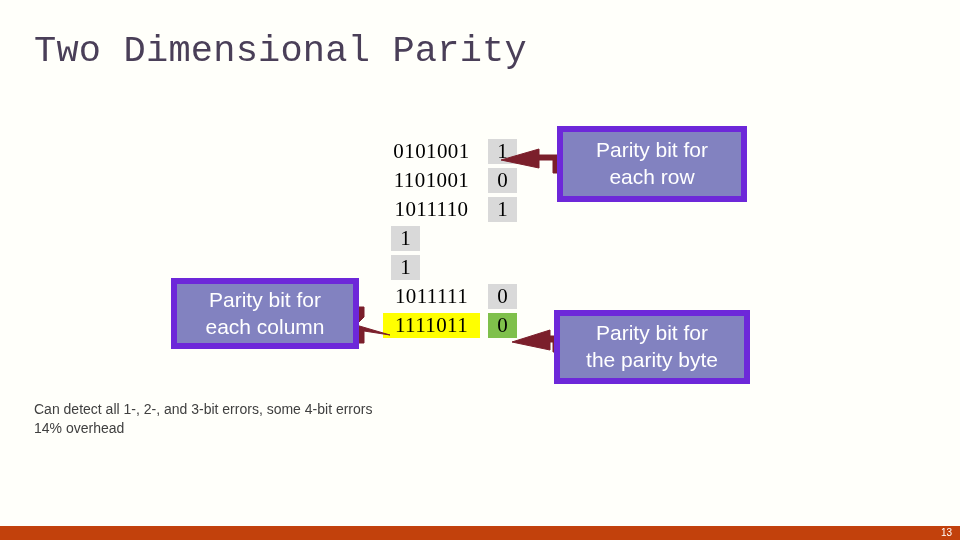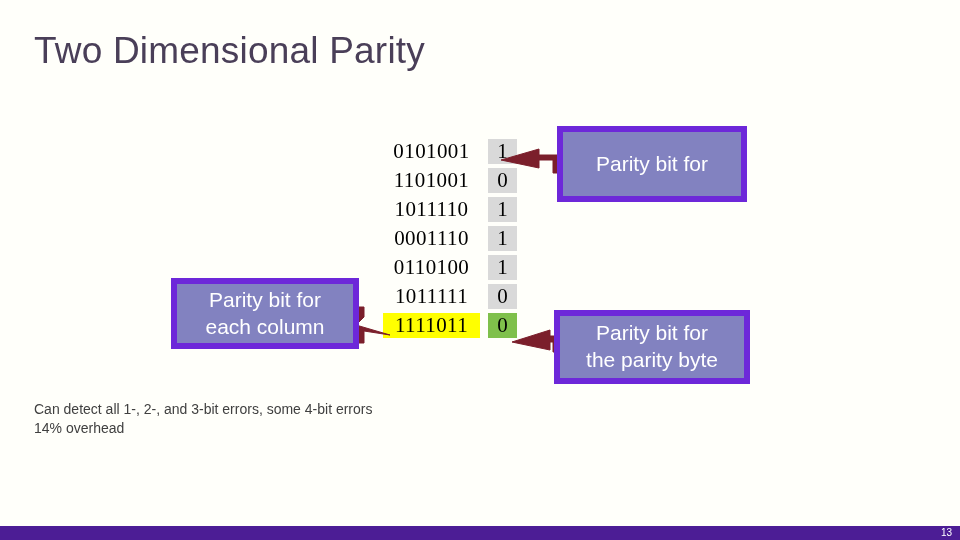--- a/index.html
+++ b/index.html
@@ -18,20 +18,21 @@
   
   .slide-title {
     position: absolute;
     left: 34px;
     top: 30px;
     font-size: 37px;
     font-weight: 400;
     color: #4a3f58;
     letter-spacing: 0.2px;
     white-space: nowrap;
+    font-family: Liberation Mono, monospace;
   }
 
   
   .matrix {
     position: absolute;
     left: 383px;
     top: 139px;
     display: flex;
     flex-direction: column;
   }
@@ -128,21 +129,21 @@
   #body-line-1 { top: 401px; }
   #body-line-2 { top: 420px; }
 
   
   .footer-bar {
     position: absolute;
     left: 0;
     bottom: 0;
     width: 960px;
     height: 14px;
-    background: #4c1d95;
+    background: #c2410c;
   }
   .page-number {
     position: absolute;
     right: 8px;
     bottom: 0px;
     font-size: 10px;
     color: #ffffff;
     line-height: 14px;
   }
 </style>
@@ -162,26 +163,24 @@
     <div class="data-cell">1101001</div>
     <div class="parity-cell">0</div>
   </div>
 
   <div class="matrix-row">
     <div class="data-cell">1011110</div>
     <div class="parity-cell">1</div>
   </div>
 
   <div class="matrix-row">
-    <div class="data-cell">0001110</div>
-    <div class="parity-cell">1</div>
-  </div>
-
-  <div class="matrix-row">
-    <div class="data-cell">0110100</div>
+    <div class="parity-cell">1</div>
+  </div>
+
+  <div class="matrix-row">
     <div class="parity-cell">1</div>
   </div>
 
   <div class="matrix-row">
     <div class="data-cell">1011111</div>
     <div class="parity-cell">0</div>
   </div>
 
   <div class="matrix-row parity-row">
     <div class="data-cell">1111011</div>
@@ -197,20 +196,21 @@
 <svg class="connector" style="left:352px; top:305px;" width="40" height="44" viewBox="0 0 40 44">
   <path d="M 38 30 L 4 20 L 12 12 L 12 2 L 6 2 L 6 20 L 6 38 L 12 38 L 12 26 Z" fill="#7b1f2b" stroke="#7b1f2b" stroke-width="1" stroke-linejoin="round"></path>
 </svg>
 
 <svg class="connector" style="left:510px; top:320px;" width="52" height="34" viewBox="0 0 52 34">
   <path d="M 2 22 L 40 10 L 40 16 L 48 16 L 48 32 L 43 32 L 43 22 L 40 22 L 40 30 Z" fill="#7b1f2b" stroke="#7b1f2b" stroke-width="1" stroke-linejoin="round"></path>
 </svg>
 
 <div class="callout" id="callout-row">
   <span>Parity bit for</span>
+  <span>each row</span>
 </div>
 
 <div class="callout" id="callout-col">
   <span>Parity bit for</span>
   <span>each column</span>
 </div>
 
 <div class="callout" id="callout-byte">
   <span>Parity bit for</span>
   <span>the parity byte</span>

